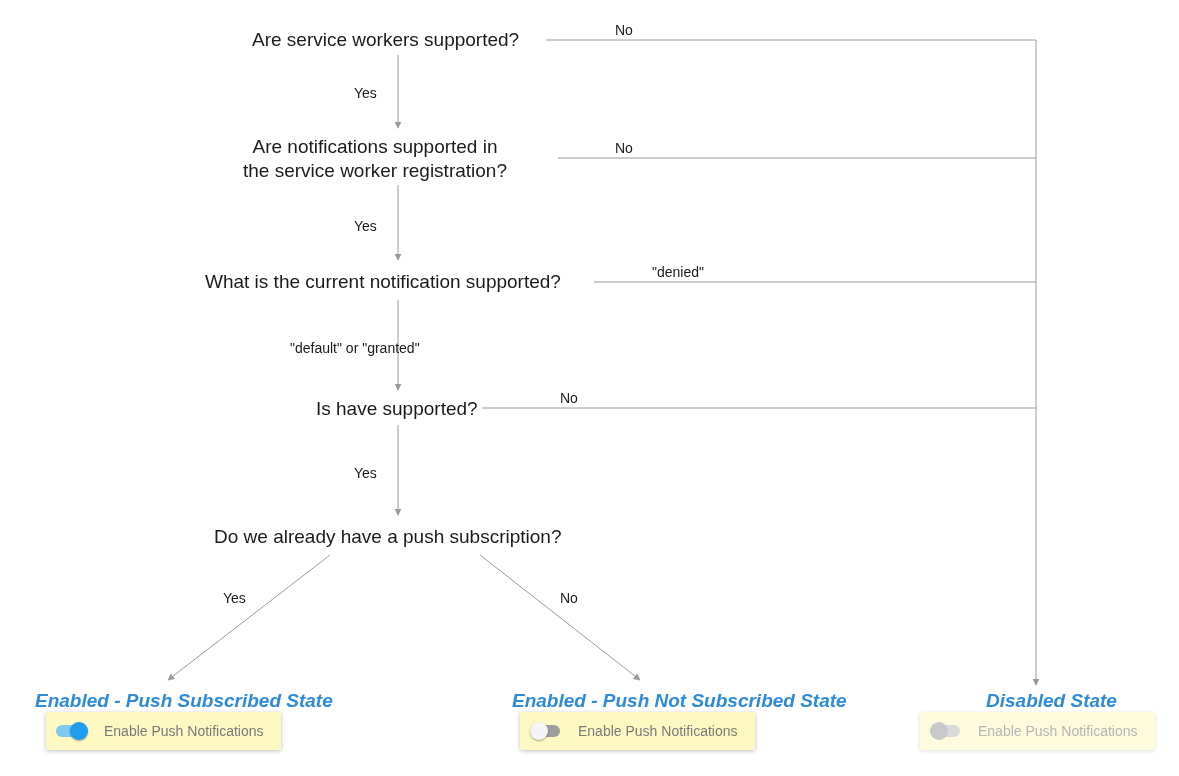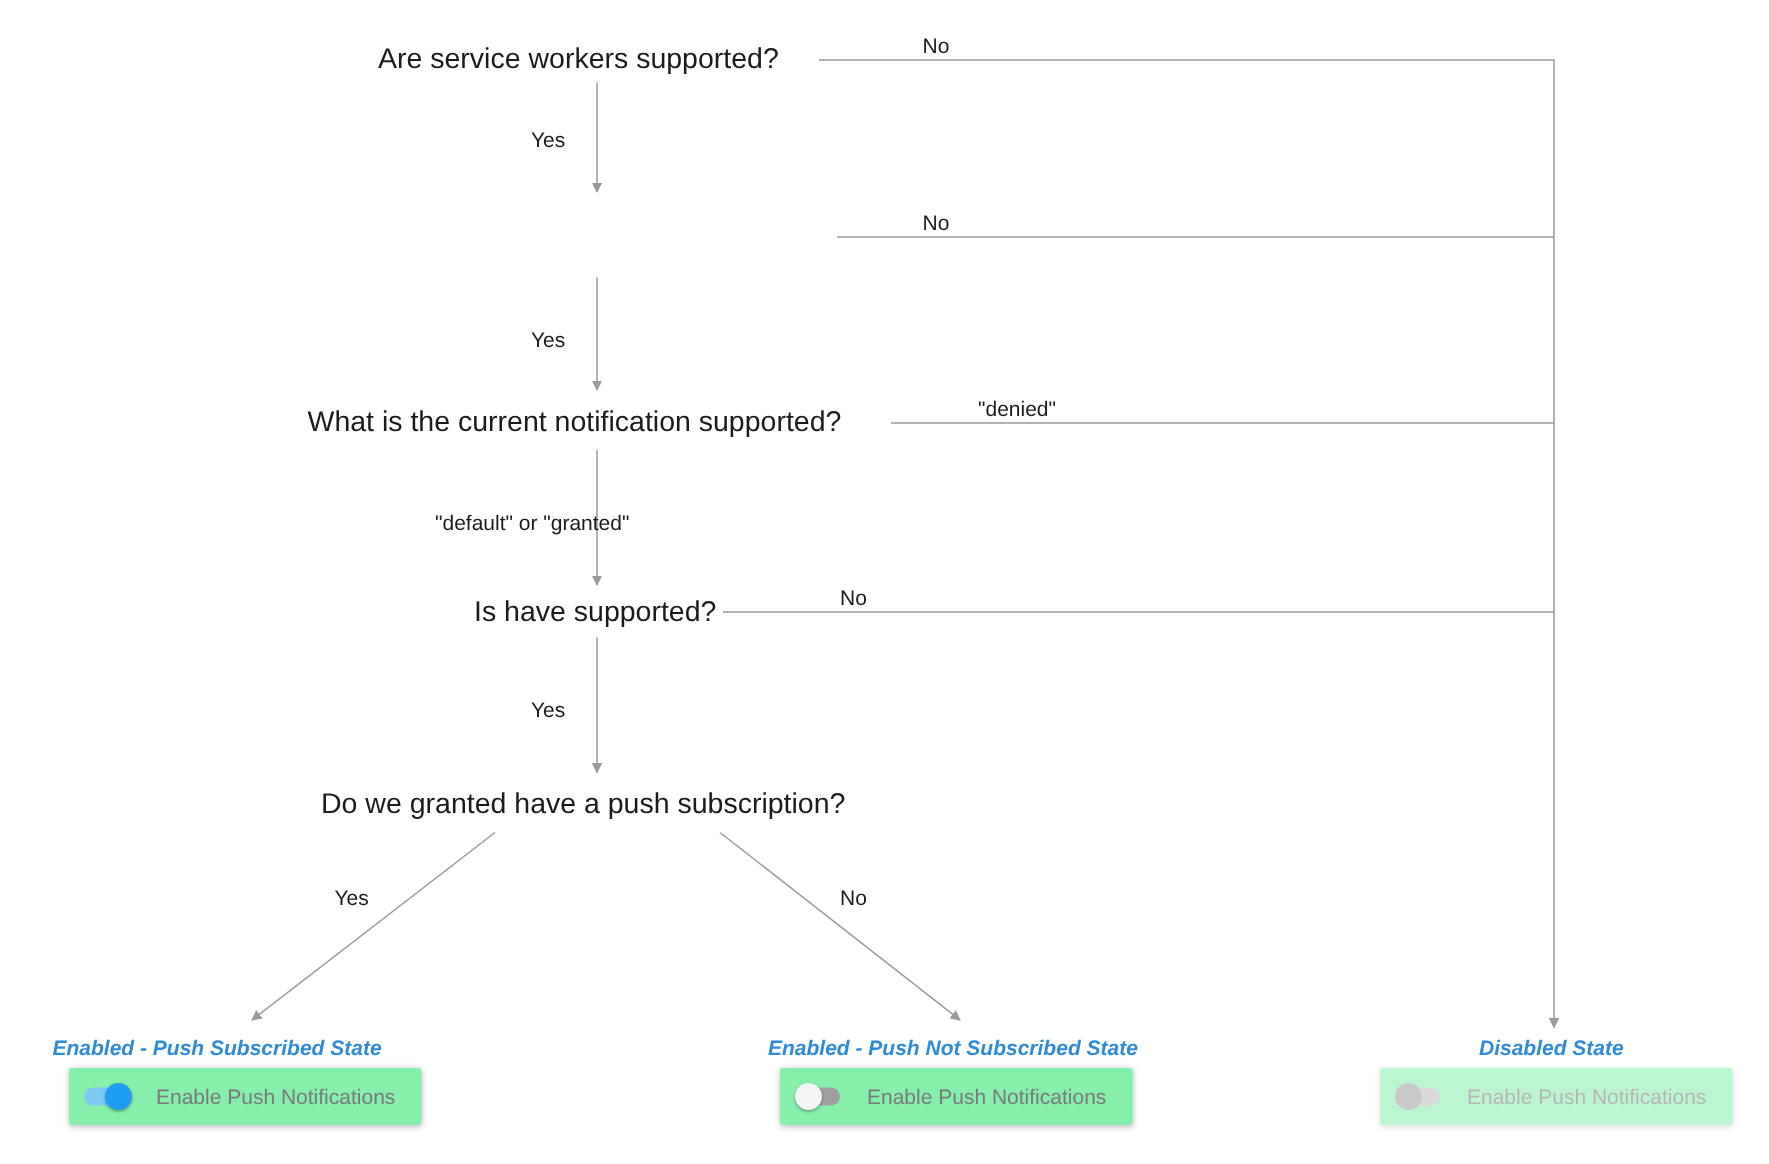--- a/index.html
+++ b/index.html
@@ -34,31 +34,31 @@
   }
   .edge-label {
     position: absolute;
     font-size: 14px;
     color: #1b1b1b;
     text-align: center;
     white-space: nowrap;
   }
   .state-title {
     position: absolute;
-    font-size: 14px;
+    font-size: 19px;
     font-style: italic;
     font-weight: 600;
     color: #2e8bd8;
     white-space: nowrap;
   }
   .state-card {
     position: absolute;
     width: 235px;
     height: 38px;
-    background: #86efac;
+    background: #fef9c3;
     box-shadow: 0 1px 4px rgba(0,0,0,0.25);
     border-radius: 2px;
     display: flex;
     align-items: center;
     padding: 0 8px 0 10px;
     box-sizing: border-box;
     font-size: 14px;
     color: #7a7a7a;
   }
   .state-card.disabled { opacity: 0.55; }
@@ -111,23 +111,25 @@
       <line x1="480" y1="555" x2="640" y2="680" marker-end="url(#arr)"></line>
 
       <polyline points="546,40 1036,40 1036,685" marker-end="url(#arr)"></polyline>
       <polyline points="558,158 1036,158"></polyline>
       <polyline points="594,282 1036,282"></polyline>
       <polyline points="482,408 1036,408"></polyline>
     </g>
   </svg>
 
   <div class="node" style="left:252px; top:28px;">Are service workers supported?</div>
+  <div class="node" style="left:243px; top:135px;">Are notifications supported in
+the service worker registration?</div>
   <div class="node" style="left:205px; top:270px;">What is the current notification supported?</div>
   <div class="node" style="left:316px; top:397px;">Is have supported?</div>
-  <div class="node" style="left:214px; top:525px;">Do we granted have a push subscription?</div>
+  <div class="node" style="left:214px; top:525px;">Do we already have a push subscription?</div>
 
   <div class="edge-label" style="left:354px; top:85px;">Yes</div>
   <div class="edge-label" style="left:354px; top:218px;">Yes</div>
   <div class="edge-label" style="left:290px; top:340px;">"default" or "granted"</div>
   <div class="edge-label" style="left:354px; top:465px;">Yes</div>
 
   <div class="edge-label" style="left:615px; top:22px;">No</div>
   <div class="edge-label" style="left:615px; top:140px;">No</div>
   <div class="edge-label" style="left:652px; top:264px;">"denied"</div>
   <div class="edge-label" style="left:560px; top:390px;">No</div>

